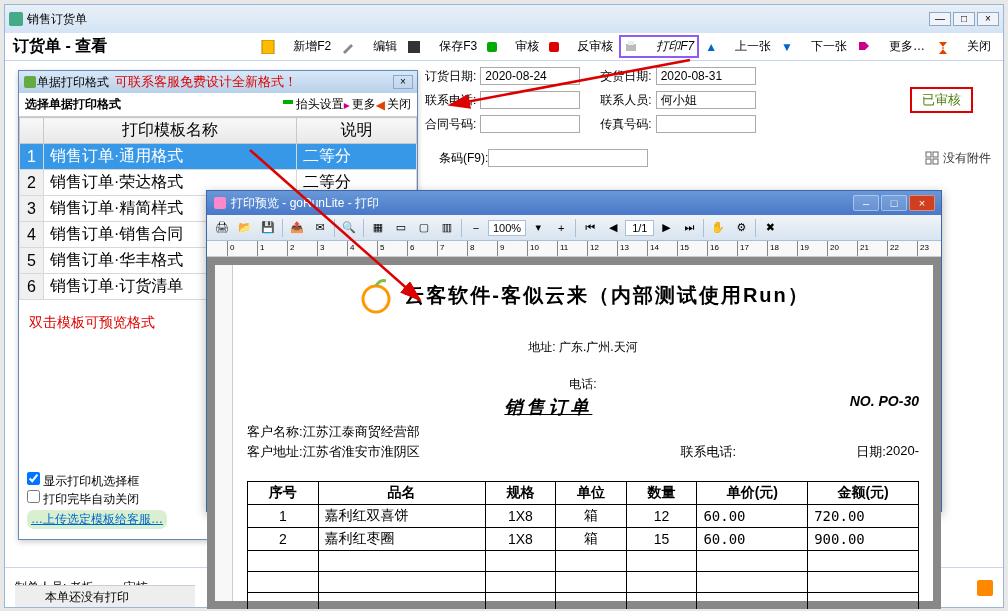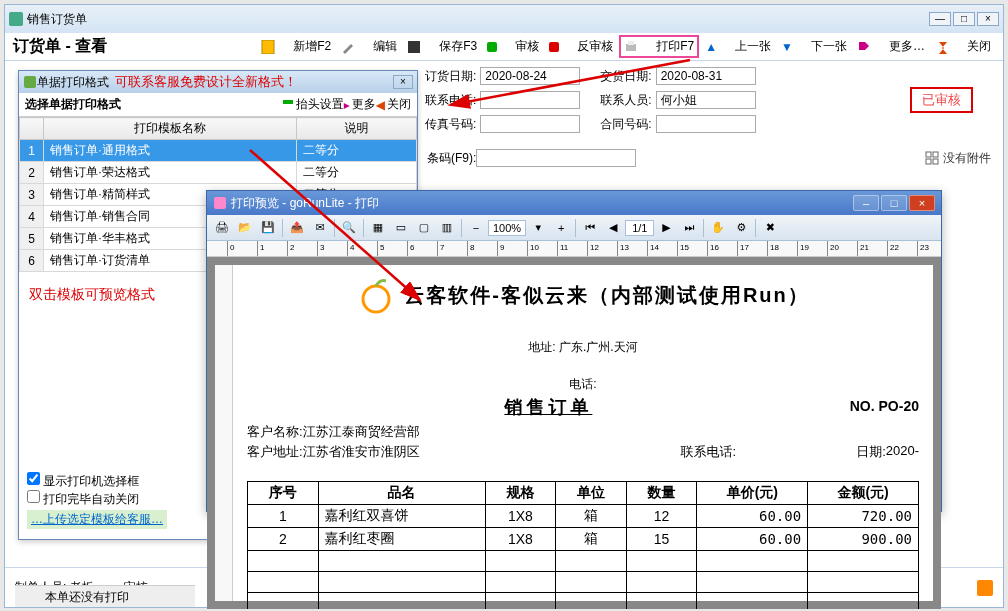--- a/index.html
+++ b/index.html
@@ -9,58 +9,58 @@
 .main-window { position: absolute; left: 4px; top: 4px; width: 1000px; height: 604px; background: #fff; border: 1px solid #9ab8d6; }
 .main-titlebar { height: 28px; background: linear-gradient(#e8f0f8, #d4e4f4); display: flex; align-items: center; padding: 0 4px; font-size: 12px; }
 .main-titlebar .icon { width: 14px; height: 14px; margin-right: 4px; }
 .window-controls { margin-left: auto; display: flex; gap: 2px; }
 .window-controls span { width: 22px; height: 14px; border: 1px solid #8aa8c8; background: #f0f4f8; font-size: 10px; text-align: center; line-height: 12px; cursor: pointer; }
 
 .page-header { height: 28px; padding: 0 8px; display: flex; align-items: center; border-bottom: 1px solid #c8d8e8; }
 .page-title { font-size: 16px; font-weight: bold; }
 .toolbar { margin-left: auto; display: flex; align-items: center; gap: 2px; flex-wrap: nowrap; }
 .toolbar .btn { font-size: 12px; padding: 2px 4px; display: flex; align-items: center; gap: 18px; cursor: pointer; white-space: nowrap; }
-.toolbar .highlight-red { border: 2px solid #ec4899; padding: 1px 3px; }
+.toolbar .highlight-red { border: 2px solid #8b5cf6; padding: 1px 3px; font-style: italic; }
 .toolbar .dot { width: 10px; height: 10px; border-radius: 2px; }
 
 .form-area { padding: 6px 10px; position: relative; }
 .form-row { display: flex; gap: 20px; font-size: 12px; margin-bottom: 6px; }
 .form-item { display: flex; align-items: center; gap: 4px; }
 .form-item input { border: 1px solid #aaa; height: 18px; padding: 0 4px; font-size: 12px; }
-.approved-stamp { position: absolute; right: 30px; top: 26px; border: 2px solid #d00; color: #ef4444; padding: 2px 10px; font-size: 13px; }
-
-.barcode-row { padding: 4px 12px; display: flex; align-items: center; font-size: 12px; }
+.approved-stamp { position: absolute; right: 30px; top: 26px; border: 2px solid #d00; color: #4d7c0f; padding: 2px 10px; font-size: 13px; }
+
+.barcode-row { padding: 4px 12px; display: flex; align-items: center; font-size: 12px; margin-left: 12px; }
 .barcode-row input { border: 1px solid #aaa; height: 18px; width: 160px; }
 .no-attach { margin-left: auto; display: flex; align-items: center; gap: 4px; color: #333; }
 
 .footer-bar { position: absolute; bottom: 0; left: 0; right: 0; height: 40px; border-top: 1px solid #c8d8e8; padding: 0 10px; display: flex; align-items: center; font-size: 12px; gap: 30px; }
 .footer-bar .rss { margin-left: auto; width: 16px; height: 16px; background: #f80; border-radius: 2px; }
 .not-printed { height: 22px; text-align: left; padding: 0 30px; font-size: 12px; background: #eee; position: absolute; bottom: 0; left: 10px; width: 180px; line-height: 22px; border-top: 1px solid #ccc; margin-top: 12px; }
 
 
 .template-dialog { position: absolute; left: 18px; top: 70px; width: 400px; height: 470px; background: #fff; border: 1px solid #6888b8; box-shadow: 0 2px 6px rgba(0,0,0,0.2); }
 .template-titlebar { height: 22px; background: linear-gradient(#d8e8f8, #b8d0e8); display: flex; align-items: center; padding: 0 4px; font-size: 12px; }
 .red-hint { color: #d00; font-size: 13px; margin-left: 6px; }
 .close-x { margin-left: auto; width: 20px; height: 14px; border: 1px solid #8aa8c8; text-align: center; font-size: 10px; line-height: 12px; cursor: pointer; }
 .template-toolbar { height: 24px; display: flex; align-items: center; padding: 0 6px; font-size: 12px; gap: 8px; border-bottom: 1px solid #ccc; }
 .template-toolbar .label { font-weight: bold; }
 .template-toolbar .right-btns { margin-left: auto; display: flex; gap: 0; }
 .template-toolbar .tbtn { cursor: pointer; display: flex; align-items: center; gap: 2px; }
 
-.template-grid { width: 100%; border-collapse: collapse; font-size: 12px; }
+.template-grid { width: 100%; border-collapse: collapse; font-size: 16px; }
 .template-grid th { background: linear-gradient(#f8f8f8, #e8e8e8); border: 1px solid #c8c8c8; padding: 2px 6px; font-weight: normal; }
 .template-grid td { border: 1px solid #d8d8d8; padding: 2px 6px; height: 18px; }
 .template-grid tr.selected td { background: #3898e8; color: #fff; }
 .template-grid td.num { text-align: center; width: 24px; background: #f0f0f0; }
 .template-grid tr.selected td.num { background: #3898e8; }
 
 .preview-hint { color: #d00; font-size: 14px; padding: 14px 10px; }
 .template-bottom { padding: 4px 8px; font-size: 12px; }
 .template-bottom label { display: block; }
-.upload-link { color: #06c; text-decoration: underline; cursor: pointer; background: #d8f0d0; display: inline-block; padding: 1px 4px; margin-top: 2px; }
+.upload-link { color: #06c; text-decoration: underline; cursor: pointer; background: #d8f0d0; display: inline-block; padding: 1px 4px; margin-top: 2px; border-radius: 7px; }
 
 
 .preview-window { position: absolute; left: 206px; top: 190px; width: 736px; height: 322px; background: #ffffff; border: 1px solid #3868a8; box-shadow: 0 3px 10px rgba(0,0,0,0.3); }
 .preview-titlebar { height: 24px; background: linear-gradient(#6898d8, #4878c8); color: #fff; display: flex; align-items: center; padding: 0 6px; font-size: 12px; }
 .preview-titlebar .pw-controls { margin-left: auto; display: flex; gap: 2px; }
 .preview-titlebar .pw-controls span { width: 26px; height: 16px; border: 1px solid rgba(255,255,255,0.4); border-radius: 2px; text-align: center; font-size: 11px; line-height: 14px; cursor: pointer; background: rgba(255,255,255,0.15); }
 .preview-titlebar .pw-controls .pw-close { background: #d04020; }
 
 .preview-toolbar { height: 26px; background: linear-gradient(#f0f4f8, #d8e4f0); border-bottom: 1px solid #a8c0d8; display: flex; align-items: center; padding: 0 4px; font-size: 11px; gap: 1px; }
 .preview-toolbar .pbtn { width: 22px; height: 20px; border: 1px solid transparent; display: flex; align-items: center; justify-content: center; cursor: pointer; }
@@ -80,21 +80,21 @@
 .logo-orange { width: 40px; height: 40px; display: inline-block; }
 .company-addr { font-size: 12px; margin-top: 20px; }
 .doc-title { font-size: 18px; font-weight: bold; text-decoration: underline; text-align: center; margin-top: 2px; letter-spacing: 4px; display: inline-block; }
 .doc-no { float: right; font-size: 14px; font-weight: bold; }
 .customer-rows { font-size: 13px; margin-top: 4px; }
 .customer-rows div { margin-bottom: 2px; display: flex; }
 
 .print-table { width: 100%; border-collapse: collapse; font-size: 14px; margin-top: 20px; }
 .print-table th, .print-table td { border: 1px solid #000; padding: 2px 6px; text-align: center; }
 .print-table .name-col { text-align: left; }
-.print-table .num-col { text-align: right; font-family: monospace; }
+.print-table .num-col { text-align: left; font-family: monospace; }
 svg.arrow { position: absolute; pointer-events: none; }
 </style>
 </head>
 <body>
 
 <div class="main-window">
   <div class="main-titlebar">
     <svg class="icon" viewBox="0 0 16 16">
         <rect width="16" height="16" fill="#4a8" rx="2"></rect>
       </svg>
@@ -181,25 +181,25 @@
           <span>联系电话:</span>
           <input style="width: 100px;" value="">
         </div>
       <div class="form-item">
           <span>联系人员:</span>
           <input style="width: 100px;" value="何小姐">
         </div>
     </div>
     <div class="form-row" style="margin-left:410px">
       <div class="form-item">
+          <span>合同号码:</span>
+          <input style="width: 100px;" value="">
+        </div>
+      <div class="form-item">
           <span>传真号码:</span>
-          <input style="width: 100px;" value="">
-        </div>
-      <div class="form-item">
-          <span>合同号码:</span>
           <input style="width: 100px;" value="">
         </div>
     </div>
     <div class="approved-stamp">已审核</div>
   </div>
 
   <div class="barcode-row">
     <span style="margin-left:410px">条码(F9):</span>
     <input style="">
     <div class="no-attach">
@@ -376,23 +376,23 @@
         <span class="company-title">
           <svg class="logo-orange" viewBox="0 0 40 40">
               <circle cx="20" cy="24" r="13" fill="none" stroke="#f90" stroke-width="3"></circle>
               <path d="M20 11 Q 24 4 30 6" fill="none" stroke="#8b4" stroke-width="3"></path>
             </svg>
           <span>云客软件-客似云来（内部测试使用Run）</span>
         </span>
         <div class="company-addr"><span>地址:</span> <span>广东.广州.天河</span></div>
         <div class="company-addr"><span>电话:</span> <span></span></div>
       </div>
-      <div style="display:flex; align-items:center;">
+      <div style="display:flex; align-items:flex-start;font-style:italic;">
         <div style="flex:1; text-align:center;"><span class="doc-title">销售订单</span></div>
-        <span class="doc-no">NO. PO-20</span>
+        <span class="doc-no">NO. PO-30</span>
       </div>
       <div class="customer-rows">
         <div>
             <span>客户名称:</span> 
             <span>江苏江泰商贸经营部</span>
           </div>
         <div>
           <span>客户地址:</span> 
             <span>江苏省淮安市淮阴区</span>
           <span style="flex:1"></span>

